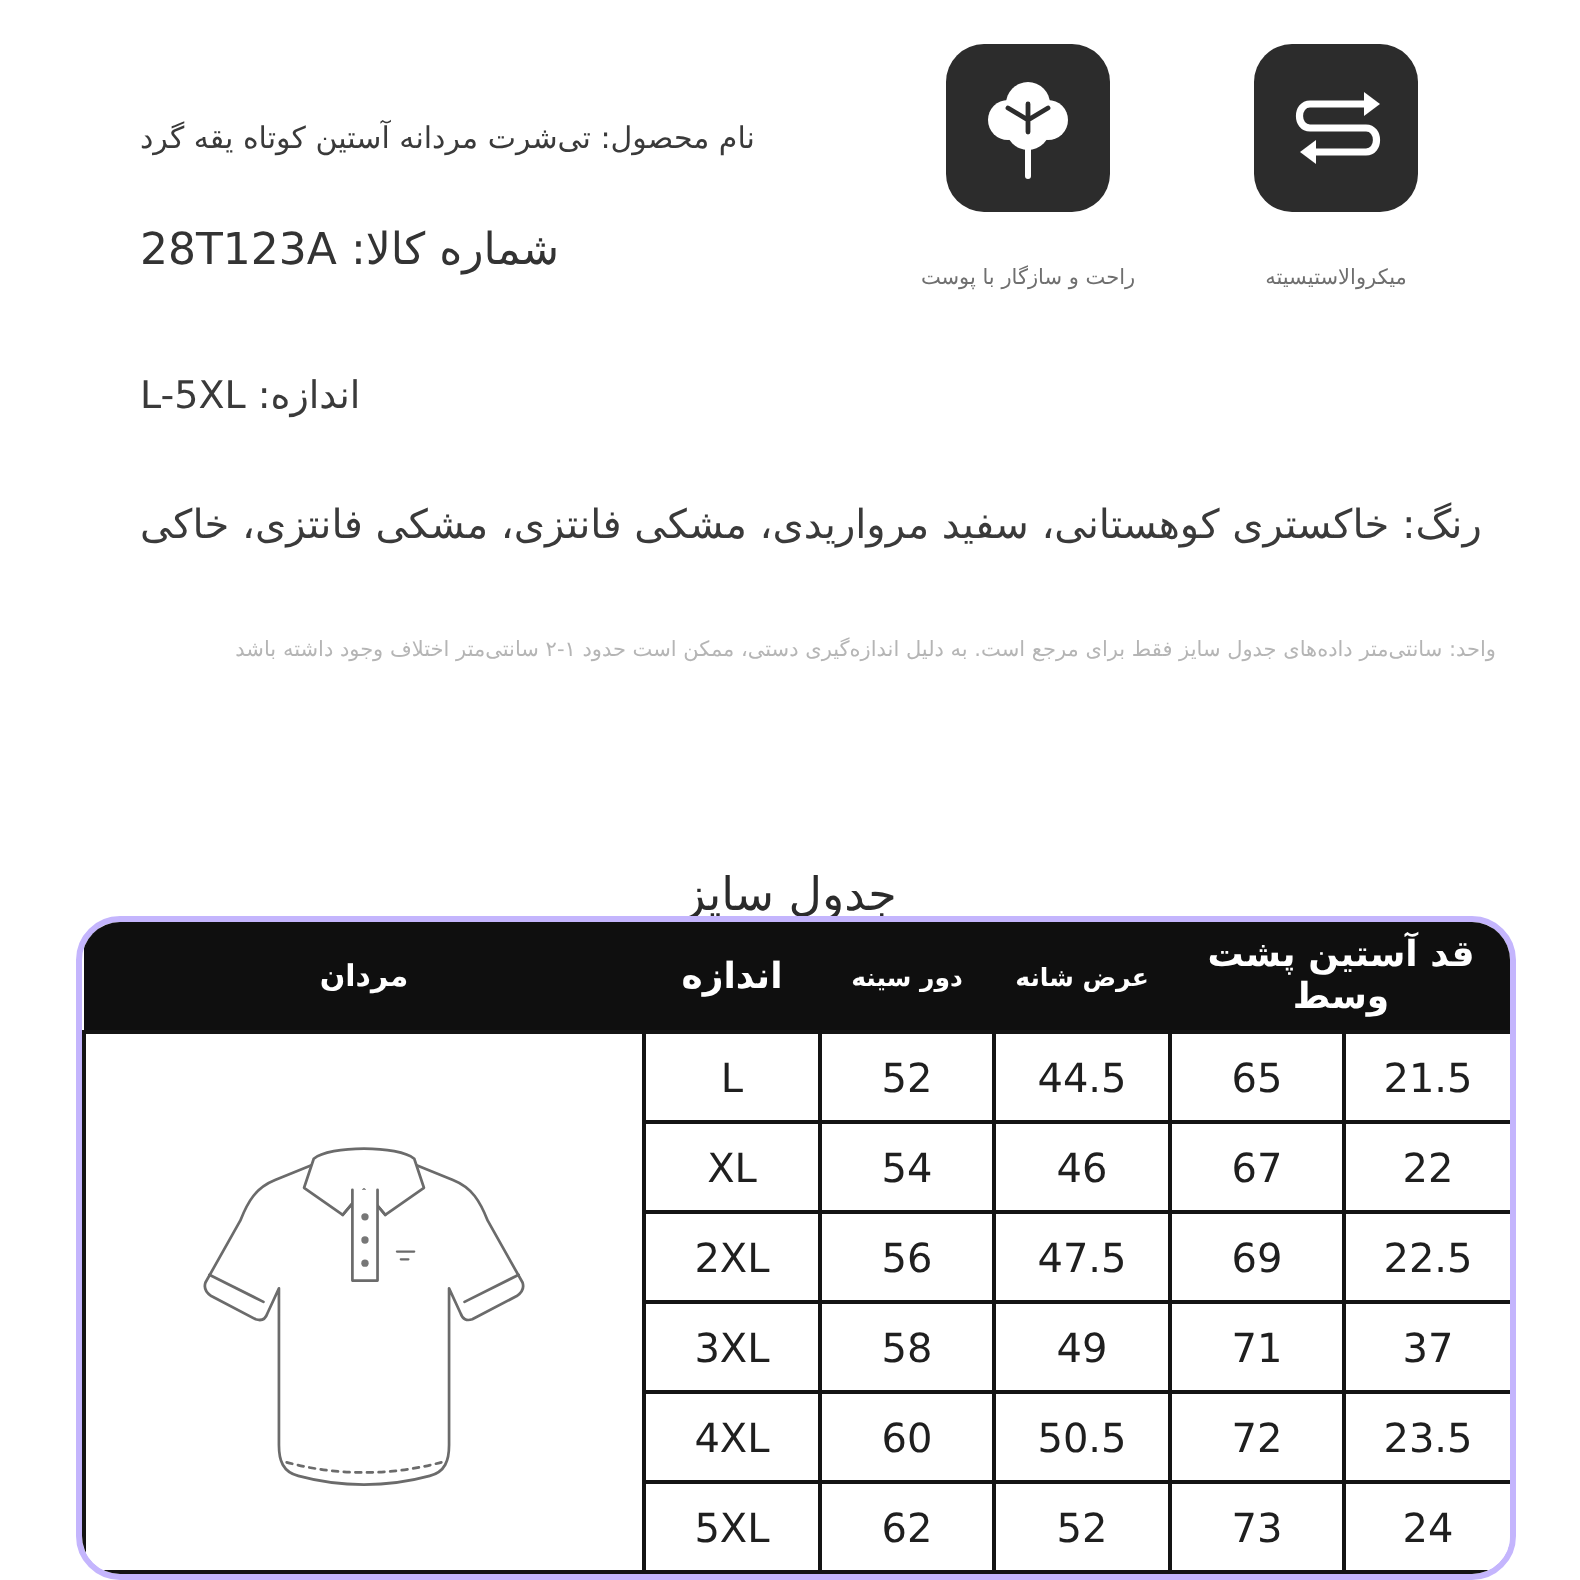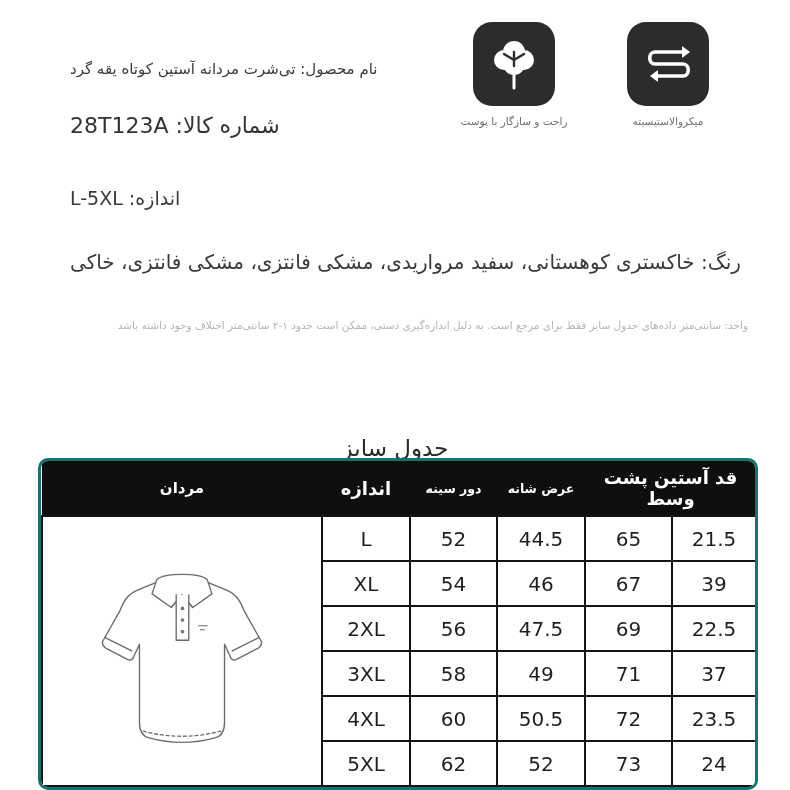--- a/index.html
+++ b/index.html
@@ -15,27 +15,27 @@
   .l-size  {top:187px; font-size:19px;}
   .l-color {top:250px; font-size:20px;}
   .l-note  {position:absolute;right:42px;top:319px;direction:rtl;white-space:nowrap;
             font-size:10.5px;color:#b5b5b5;}
 
   
   .feat{position:absolute;top:22px;width:160px;text-align:center;}
   .feat-cotton{left:434px;} .feat-elastic{left:588px;}
   .feat .box{width:82px;height:84px;margin:0 auto;background:#2c2c2c;border-radius:19px;
              display:flex;align-items:center;justify-content:center;}
-  .feat .cap{margin-top:9px;font-size:10.5px;color:#6f6f6f;direction:rtl;white-space:nowrap;}
+  .feat .cap{margin-top:27px;font-size:10.5px;color:#6f6f6f;direction:rtl;white-space:nowrap;}
 
   
   .chart-title{position:absolute;top:402px;left:0;width:790px;text-align:center;
                font-size:23px;color:#2b2b2b;direction:rtl;margin-top:33px;}
   .table-wrap{position:absolute;left:38px;top:458px;width:714px;
-              border:3px solid #0f766e;border-radius:10px;overflow:hidden;background:#fff;}
+              border:3px solid #c4b5fd;border-radius:22px;overflow:hidden;background:#fff;}
   table{border-collapse:collapse;width:100%;table-layout:fixed;}
   thead th{background:#0f0f0f;color:#fff;border:0;height:52px;font-weight:bold;
            text-align:center;vertical-align:middle;direction:rtl;}
   th.men{font-size:15px;} th.sz{font-size:18px;} th.small{font-size:12.5px;} th.big{font-size:18px;}
   tbody td{border:2px solid #141414;height:41px;text-align:center;vertical-align:middle;
            font-size:20px;color:#1f1f1f;background:#fff;}
   td.img-cell{padding:4px 8px;}
   .c-img{width:280px;} .c-a{width:88px;} .c-b{width:87px;} .c-c{width:88px;}
   .c-d{width:87px;} .c-e{width:84px;}
 </style>
@@ -122,21 +122,21 @@
           <td>52</td>
           <td>44.5</td>
           <td>65</td>
           <td>21.5</td>
         </tr>
         <tr>
           <td>XL</td>
           <td>54</td>
           <td>46</td>
           <td>67</td>
-          <td>39</td>
+          <td>22</td>
         </tr>
         <tr>
           <td>2XL</td>
           <td>56</td>
           <td>47.5</td>
           <td>69</td>
           <td>22.5</td>
         </tr>
         <tr>
           <td>3XL</td>

